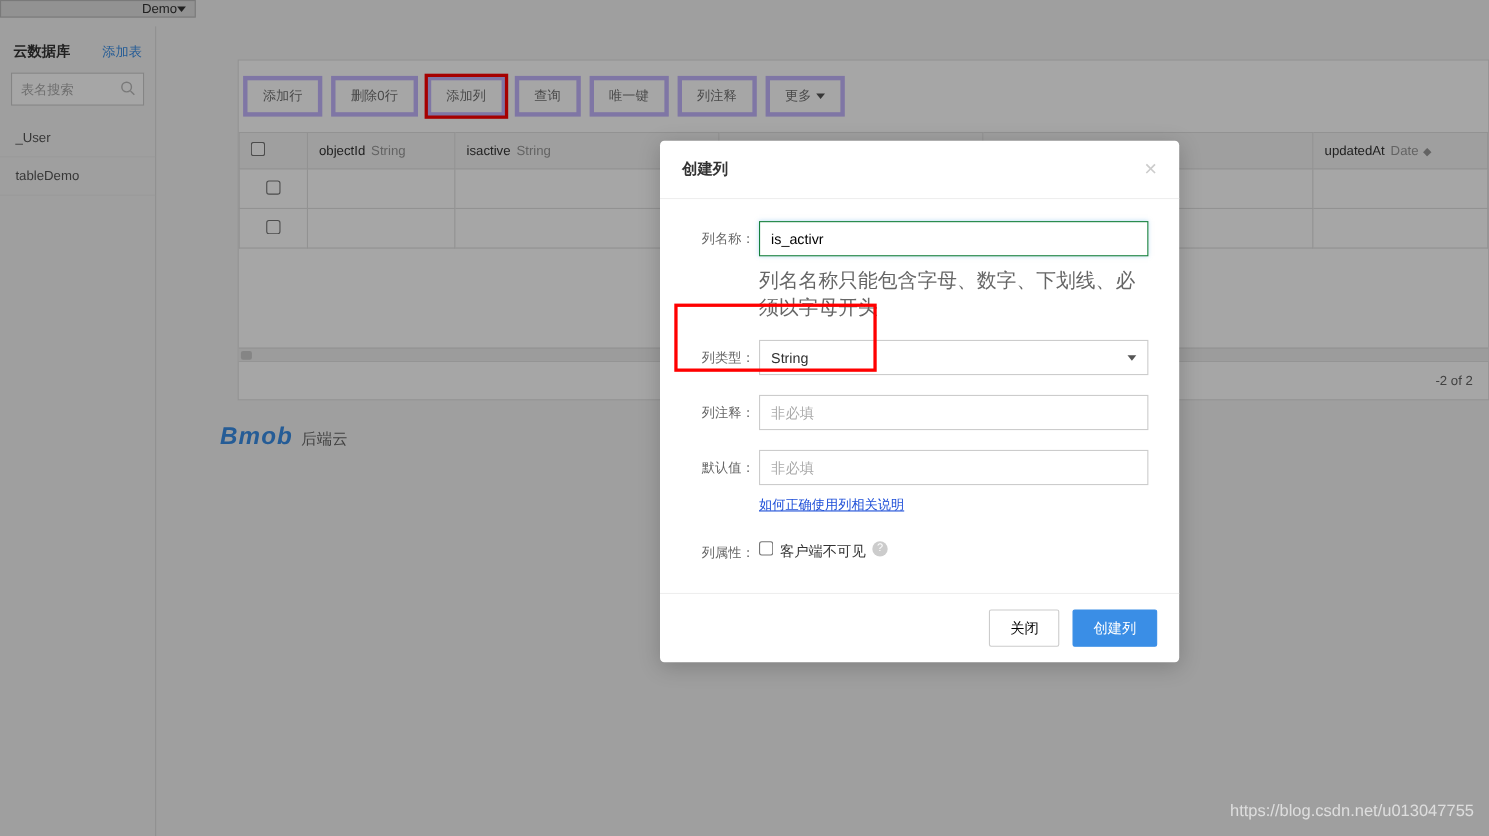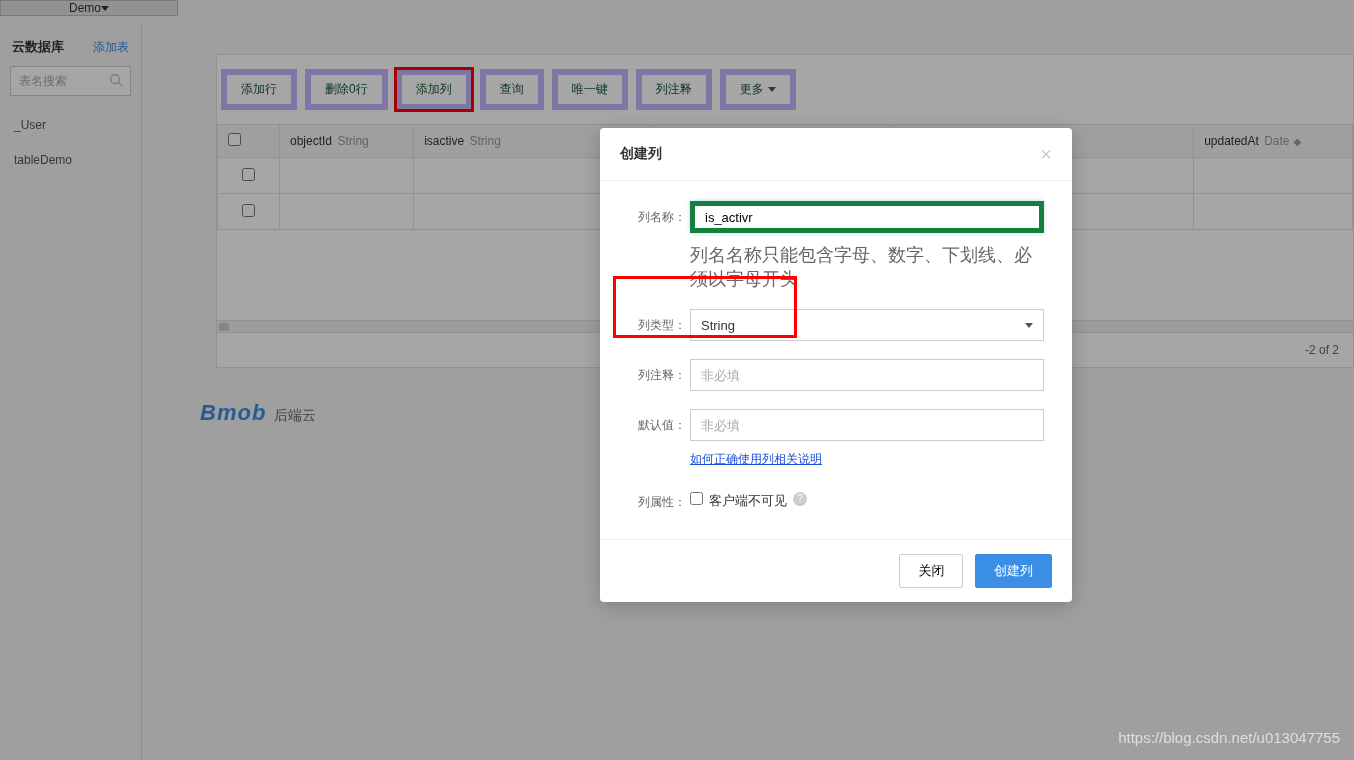--- a/index.html
+++ b/index.html
@@ -1,65 +1,65 @@
 <!DOCTYPE html>
 <html><head>
   <meta charset="utf-8">
   <style>
     * { box-sizing: border-box; margin: 0; padding: 0; }
     body { font-family: -apple-system, "Helvetica Neue", Arial, "Microsoft YaHei", sans-serif; font-size: 13px; color: #333; background: #f5f5f5; position: relative; width: 1354px; height: 760px; overflow: hidden; }
     
-    .app-dropdown { position: absolute; left: 0; top: 0; width: 178px; height: 16px; background: #e0e0e0; border: 1px solid #bbb; padding: 2px 8px; font-size: 12px; display: flex; align-items: center; justify-content: center; }
+    .app-dropdown { position: absolute; left: 0; top: 0; width: 178px; height: 16px; background: #e0e0e0; border: 1px solid #bbb; padding: 2px 8px; font-size: 12px; display: flex; align-items: center; justify-content: flex-end; }
     .app-dropdown .caret { width: 0; height: 0; border-left: 4px solid transparent; border-right: 4px solid transparent; border-top: 5px solid #333; }
     
     .sidebar { position: absolute; left: 0; top: 24px; width: 142px; bottom: 0; background: #f4f4f4; border-right: 1px solid #ddd; }
     .sidebar-header { display: flex; justify-content: space-between; align-items: center; padding: 14px 12px 10px 12px; }
     .sidebar-title { font-size: 13px; font-weight: bold; color: #333; }
     .add-table { color: #3a8ee6; font-size: 12px; cursor: pointer; }
     .search-box { margin: 0 10px 12px 10px; position: relative; }
     .search-input { width: 100%; height: 30px; border: 1px solid #ccc; padding: 4px 28px 4px 8px; font-size: 12px; color: #888; background: #fff; }
     .search-icon { position: absolute; right: 8px; top: 7px; color: #bbb; }
     .table-list { }
     .table-item { padding: 10px 14px; font-size: 12px; color: #555; cursor: pointer; border-bottom: 1px solid #eee; }
     
     .main { position: absolute; left: 178px; top: 24px; right: 0; bottom: 0; background: #f5f5f5; padding: 0; }
     .content-box { position: absolute; left: 38px; top: 30px; right: 0; background: #fff; border: 1px solid #e0e0e0; }
     .toolbar { padding: 14px 0 14px 4px; display: flex; gap: 0; }
-    .tool-btn { border: 6px solid #c4b5fd; background: #fff; color: #14532d; padding: 6px 14px; font-size: 12px; cursor: pointer; margin-right: 8px; position: relative; }
+    .tool-btn { border: 4px solid #c4b5fd; background: #fff; color: #737373; padding: 6px 14px; font-size: 12px; cursor: pointer; margin-right: 8px; position: relative; }
     .tool-btn.highlight-red { outline: 3px solid #ff0000; outline-offset: -1px; }
     .more-caret { display: inline-block; margin-left: 4px; width: 0; height: 0; border-left: 4px solid transparent; border-right: 4px solid transparent; border-top: 5px solid #555; vertical-align: middle; }
     
     .data-table { width: 100%; border-collapse: collapse; }
     .data-table th { background: #f5f5f5; border: 1px solid #e0e0e0; padding: 8px 10px; text-align: left; font-weight: normal; font-size: 12px; color: #333; }
     .data-table th .col-type { color: #999; margin-left: 2px; }
     .data-table td { border: 1px solid #e0e0e0; padding: 8px 10px; height: 36px; }
     .chk-cell { width: 62px; text-align: center; }
     .sort-icon { color: #999; margin-left: 4px; font-size: 10px; }
     
     .scroll-track { height: 12px; background: #f0f0f0; border-top: 1px solid #e0e0e0; position: relative; }
     .scroll-thumb { position: absolute; left: 2px; top: 2px; width: 10px; height: 8px; background: #ccc; border-radius: 2px; }
     
     .table-footer { padding: 10px 14px; text-align: right; font-size: 12px; color: #666; border-top: 1px solid #e0e0e0; }
     
-    .brand { position: absolute; left: 200px; top: 400px; }
+    .brand { position: absolute; left: 200px; top: 384px; }
     .brand-bmob { color: #3a8ee6; font-style: italic; font-weight: 600; font-size: 22px; letter-spacing: 1px; }
     .brand-sub { color: #666; font-size: 14px; margin-left: 4px; }
     
     .overlay { position: absolute; inset: 0; background: rgba(0,0,0,0.35); }
     
     .modal { position: absolute; left: 600px; top: 128px; width: 472px; background: #fff; border-radius: 4px; box-shadow: 0 4px 20px rgba(0,0,0,0.2); }
     .modal-header { padding: 16px 20px; border-bottom: 1px solid #eee; display: flex; justify-content: space-between; align-items: center; }
     .modal-title { font-size: 14px; font-weight: bold; }
     .modal-close { color: #ccc; font-size: 20px; cursor: pointer; line-height: 1; }
     .modal-body { padding: 20px 28px 10px 20px; }
     .form-row { display: flex; align-items: flex-start; margin-bottom: 18px; position: relative; }
     .form-label { width: 66px; text-align: right; color: #666; font-size: 12px; padding-top: 8px; flex-shrink: 0; }
     .form-control { flex: 1; margin-left: 4px; }
     .form-input { width: 100%; height: 32px; border: 1px solid #ccc; padding: 4px 10px; font-size: 13px; }
-    .form-input.focused { border: 5px solid #15803d; box-shadow: 0 0 4px rgba(102,175,233,0.5); }
+    .form-input.focused { border: 1px solid #15803d; box-shadow: 0 0 4px rgba(102,175,233,0.5); }
     .form-hint { font-size: 18px; color: #666; margin-top: 10px; }
     .form-select { width: 100%; height: 32px; border: 1px solid #ccc; padding: 4px 10px; font-size: 13px; display: flex; align-items: center; justify-content: space-between; }
     .select-caret { width: 0; height: 0; border-left: 4px solid transparent; border-right: 4px solid transparent; border-top: 5px solid #555; }
     .red-box-type { position: absolute; left: -7px; top: -33px; width: 184px; height: 62px; border: 3px solid #ff0000; pointer-events: none; }
     .help-link { color: #1d4ed8; font-size: 12px; text-decoration: underline; }
     .checkbox-wrap { display: flex; align-items: flex-start; gap: 6px; padding-top: 6px; }
     .help-icon { display: inline-block; width: 14px; height: 14px; border-radius: 50%; background: #ccc; color: #fff; font-size: 10px; text-align: center; line-height: 14px; }
     .modal-footer { padding: 14px 20px; border-top: 1px solid #eee; text-align: right; }
     .btn { display: inline-block; padding: 7px 18px; font-size: 13px; border: 1px solid #ccc; background: #fff; cursor: pointer; margin-left: 8px; border-radius: 2px; }
     .btn-primary { background: #3a8ee6; border-color: #3a8ee6; color: #fff; }

